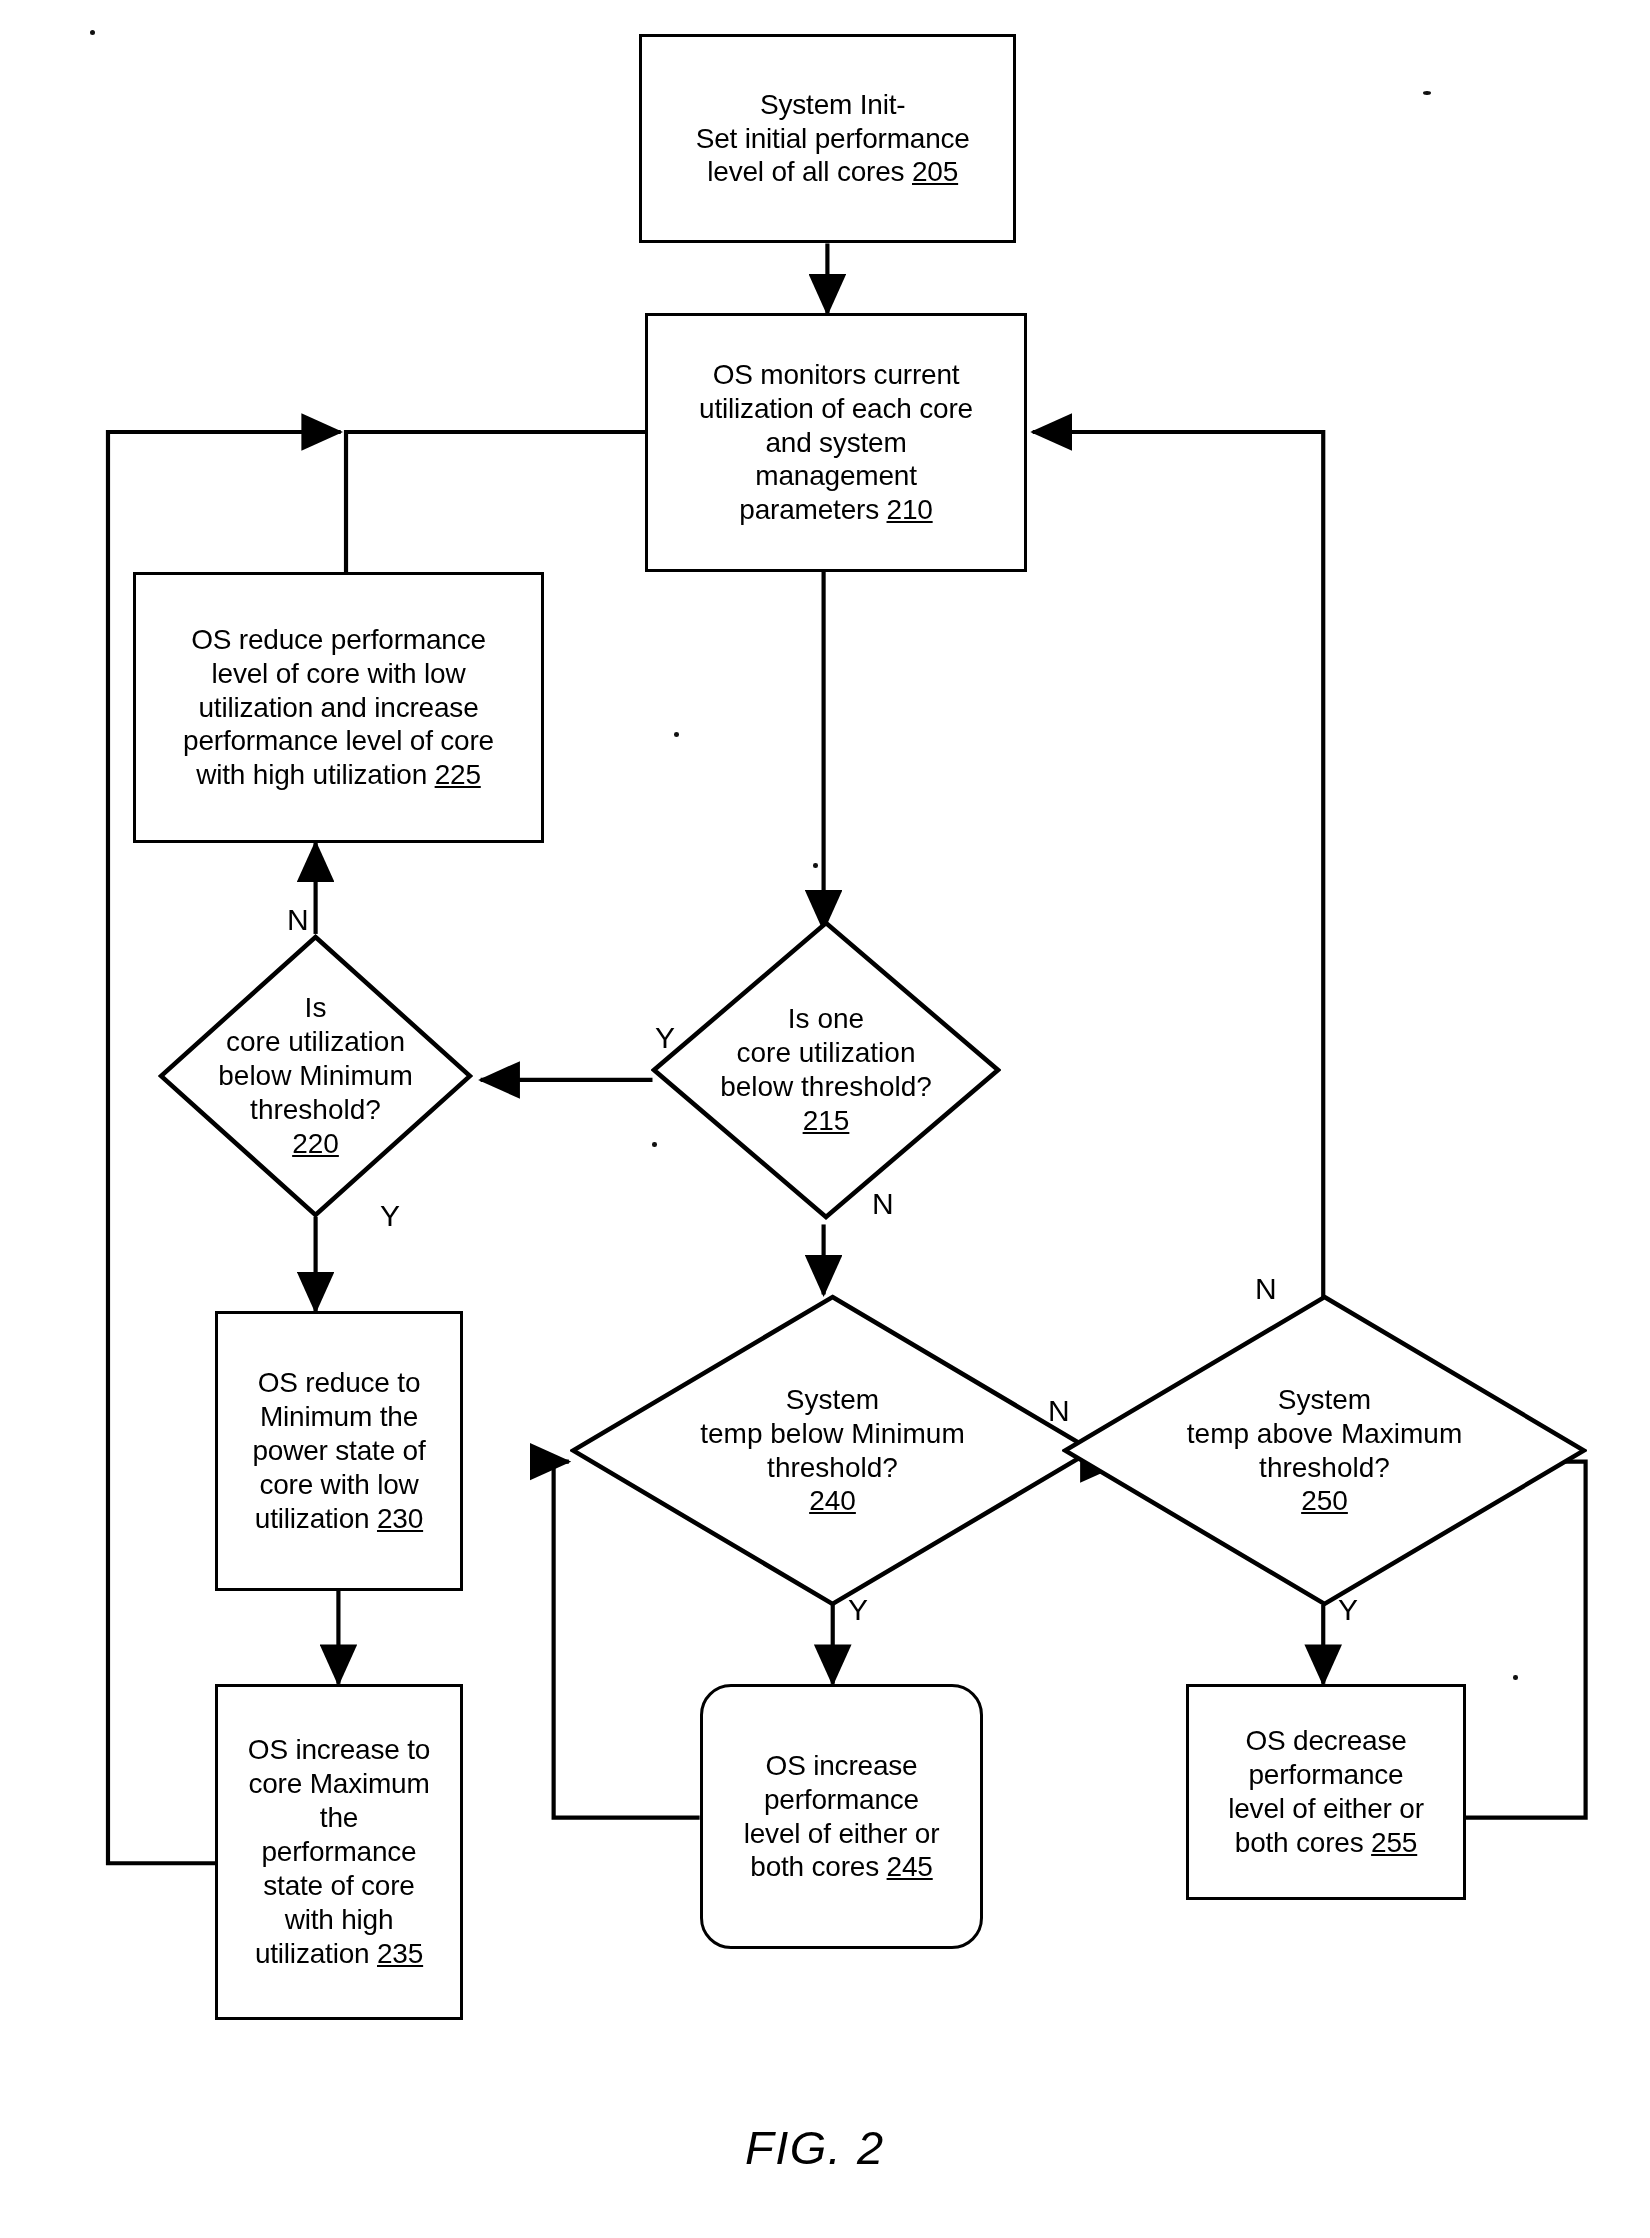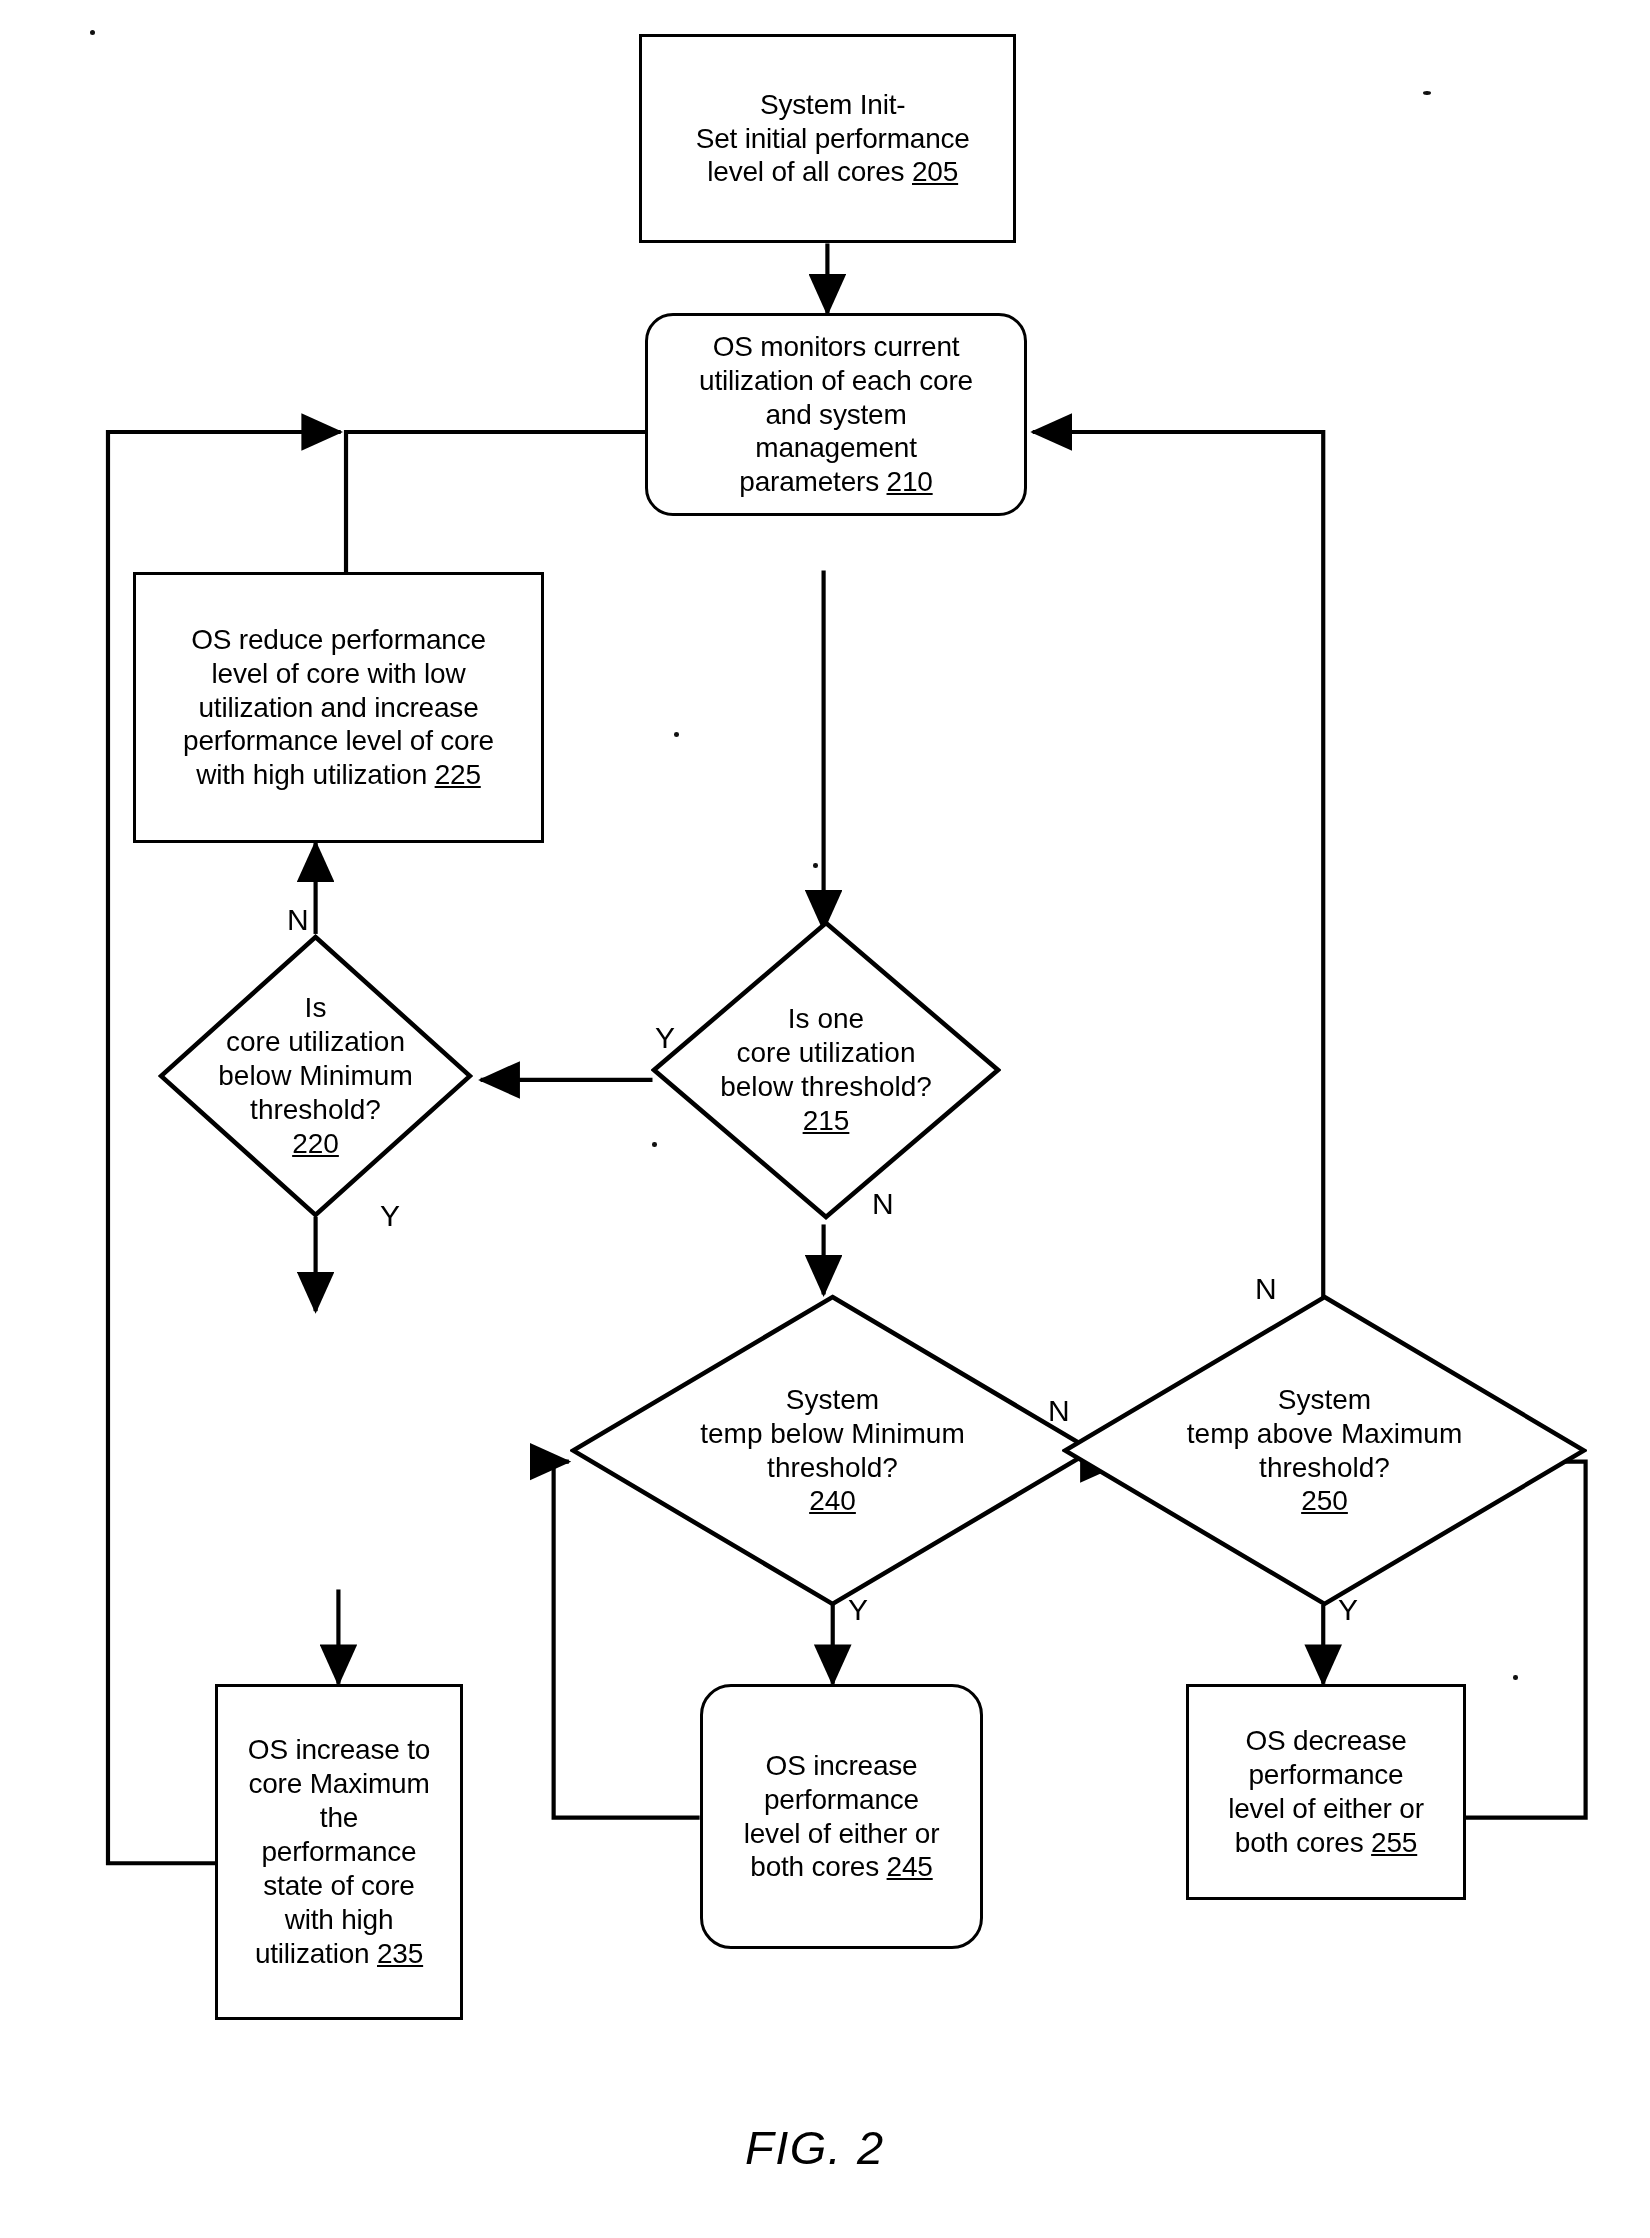--- a/index.html
+++ b/index.html
@@ -129,21 +129,21 @@
   </svg>
 
   <div class="node proc" style="left:639px; top:34px; width:377px; height:209px;padding-left:21px;">
     <div class="txt">
       <span>System Init-</span><br>
       <span>Set initial performance</span><br>
       <span>level of all cores  </span><u class="ref">205</u>
     </div>
   </div>
 
-  <div class="node proc" style="left:645px; top:313px; width:382px; height:203px;border-radius:28px;">
+  <div class="node proc" style="left:645px; top:313px; width:382px; height:259px;">
     <div class="txt">
       <span>OS monitors current</span><br>
       <span>utilization of each core</span><br>
       <span>and system</span><br>
       <span>management</span><br>
       <span>parameters   </span><u class="ref">210</u>
     </div>
   </div>
 
   <div class="node proc" style="left:133px; top:572px; width:411px; height:271px;">
@@ -178,20 +178,29 @@
     <div class="dia-label">
       <div class="txt">
         <span>Is one</span><br>
         <span>core utilization</span><br>
         <span>below threshold?</span><br>
         <u class="ref">215</u>
       </div>
     </div>
   </div>
 
+  <div class="node proc" style="left:215px; top:1311px; width:248px; height:280px;">
+    <div class="txt">
+      <span>OS reduce to</span><br>
+      <span>Minimum the</span><br>
+      <span>power state of</span><br>
+      <span>core with low</span><br>
+      <span>utilization </span><u class="ref">230</u>
+    </div>
+  </div>
 
   <div class="node proc" style="left:215px; top:1684px; width:248px; height:336px;">
     <div class="txt">
       <span>OS increase to</span><br>
       <span>core Maximum</span><br>
       <span>the</span><br>
       <span>performance</span><br>
       <span>state of core</span><br>
       <span>with high</span><br>
       <span>utilization </span><u class="ref">235</u>

